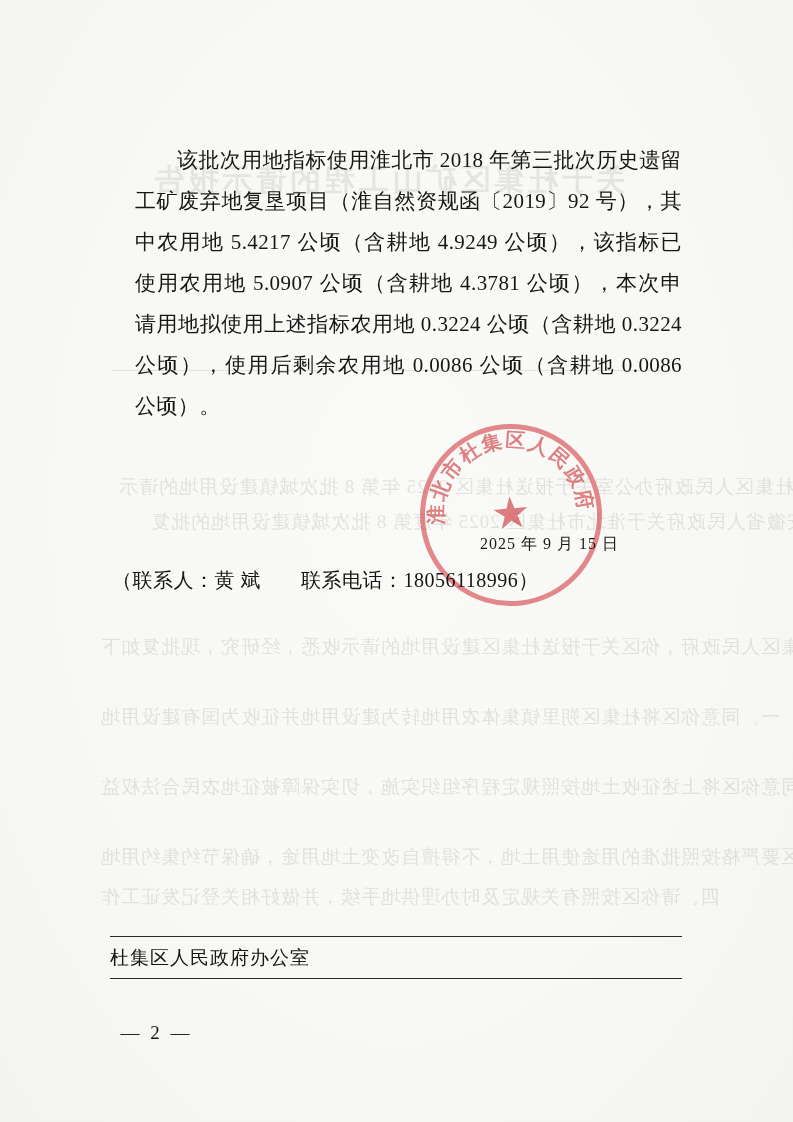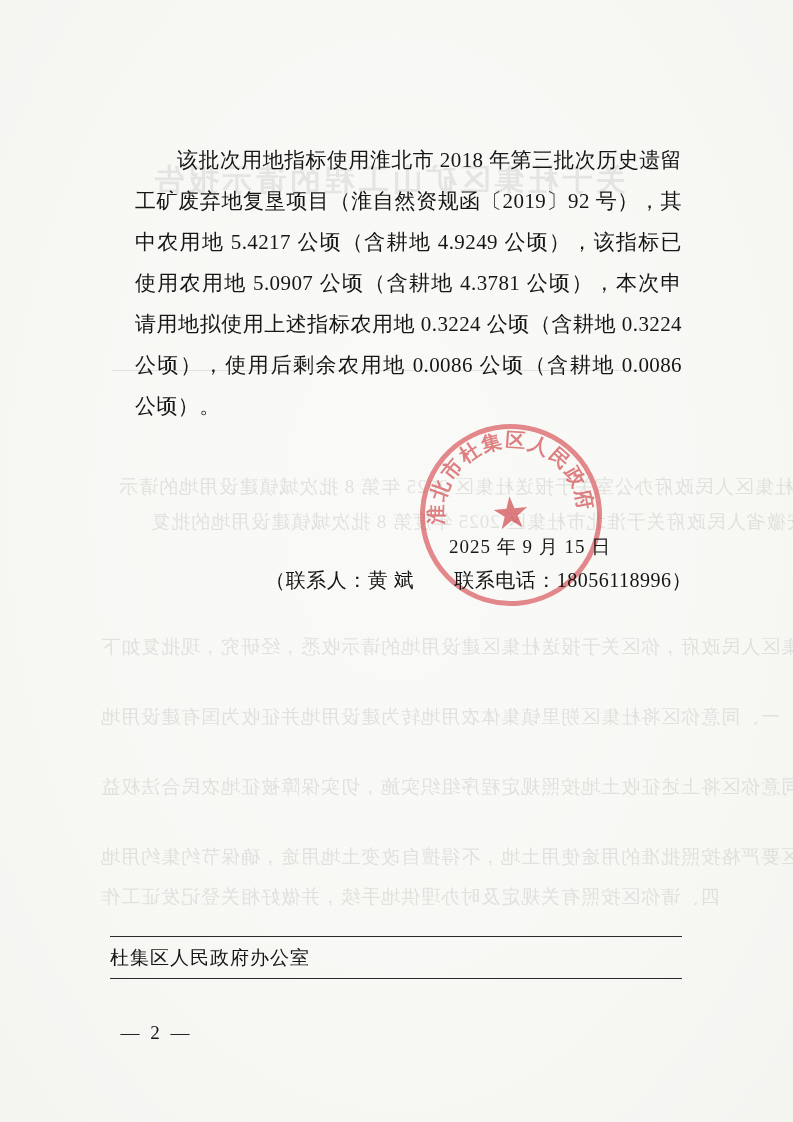--- a/index.html
+++ b/index.html
@@ -56,33 +56,32 @@
   }
 
   .contact-line {
     position: absolute;
     left: 112px;
     top: 567px;
     width: 580px;
     font-size: 20px;
     letter-spacing: 0.5px;
     color: #151515;
-    text-align: right;
   }
   .contact-line .sp {
     display: inline-block;
     width: 40px;
   }
 
   
   .date-line {
     position: absolute;
-    left: 449px;
+    left: 480px;
     top: 534px;
-    font-size: 19px;
+    font-size: 16px;
     letter-spacing: 1px;
     color: #1a1a1a;
   }
 
   
   .seal {
     position: absolute;
     left: 420px;
     top: 424px;
     width: 182px;

